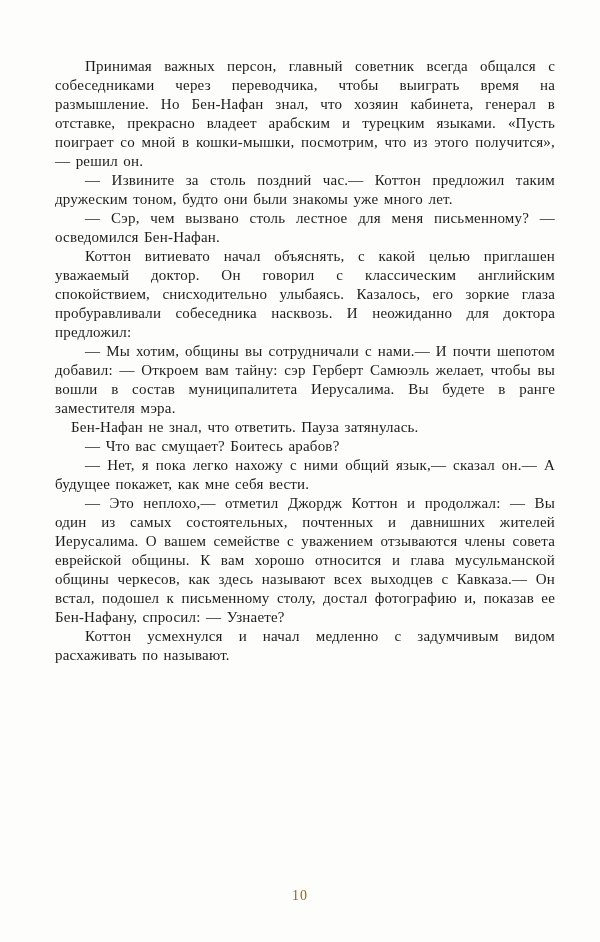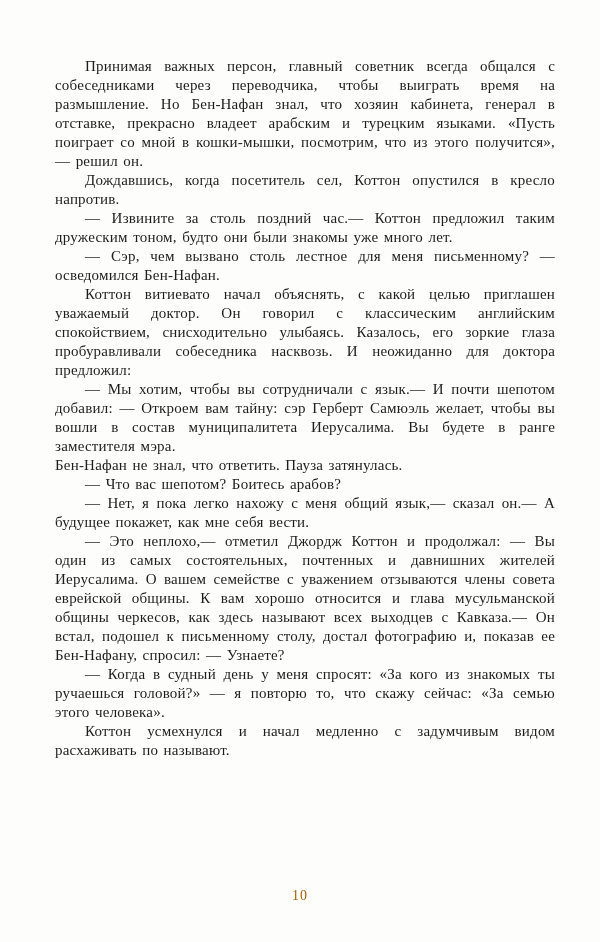--- a/index.html
+++ b/index.html
@@ -35,44 +35,43 @@
     word-spacing: 1.5px;
     letter-spacing: 0.2px;
   }
   .text-block p {
     margin: 0;
     padding: 0;
     text-indent: 30px;
   }
   .text-block p.no-indent {
     text-indent: 0;
+    margin-left: 16px;
   }
   .page-number {
     position: absolute;
     top: 888px;
     left: 0;
     width: 600px;
     text-align: center;
     font-size: 14px;
     color: #a16207;
     letter-spacing: 1px;
   }
 </style>
 </head>
 <body>
 
 <div class="page">
   <div class="text-block">
     <p>Принимая важных персон, главный советник всегда общался с собеседниками через переводчика, чтобы выиграть время на размышление. Но Бен-Нафан знал, что хозяин кабинета, генерал в отставке, прекрасно владеет арабским и турецким языками. «Пусть поиграет со мной в кошки-мышки, посмотрим, что из этого получится»,— решил он.</p>
-    <p>Дождавшись, когда посетитель сел, Коттон опустился в кресло напротив.</p>
     <p>— Извините за столь поздний час.— Коттон предложил таким дружеским тоном, будто они были знакомы уже много лет.</p>
     <p>— Сэр, чем вызвано столь лестное для меня письменному? — осведомился Бен-Нафан.</p>
     <p>Коттон витиевато начал объяснять, с какой целью приглашен уважаемый доктор. Он говорил с классическим английским спокойствием, снисходительно улыбаясь. Казалось, его зоркие глаза пробуравливали собеседника насквозь. И неожиданно для доктора предложил:</p>
-    <p>— Мы хотим, чтобы вы сотрудничали с язык.— И почти шепотом добавил: — Откроем вам тайну: сэр Герберт Самюэль желает, чтобы вы вошли в состав муниципалитета Иерусалима. Вы будете в ранге заместителя мэра.</p>
+    <p>— Мы хотим, общины вы сотрудничали с нами.— И почти шепотом добавил: — Откроем вам тайну: сэр Герберт Самюэль желает, чтобы вы вошли в состав муниципалитета Иерусалима. Вы будете в ранге заместителя мэра.</p>
     <p class="no-indent">Бен-Нафан не знал, что ответить. Пауза затянулась.</p>
-    <p>— Что вас шепотом? Боитесь арабов?</p>
-    <p>— Нет, я пока легко нахожу с меня общий язык,— сказал он.— А будущее покажет, как мне себя вести.</p>
+    <p>— Что вас смущает? Боитесь арабов?</p>
+    <p>— Нет, я пока легко нахожу с ними общий язык,— сказал он.— А будущее покажет, как мне себя вести.</p>
     <p>— Это неплохо,— отметил Джордж Коттон и продолжал: — Вы один из самых состоятельных, почтенных и давнишних жителей Иерусалима. О вашем семействе с уважением отзываются члены совета еврейской общины. К вам хорошо относится и глава мусульманской общины черкесов, как здесь называют всех выходцев с Кавказа.— Он встал, подошел к письменному столу, достал фотографию и, показав ее Бен-Нафану, спросил: — Узнаете?</p>
-    <p>— Когда в судный день у меня спросят: «За кого из знакомых ты ручаешься головой?» — я повторю то, что скажу сейчас: «За семью этого человека».</p>
     <p>Коттон усмехнулся и начал медленно с задумчивым видом расхаживать по называют.</p>
   </div>
   <div class="page-number">10</div>
 </div>
 
 </body></html>

